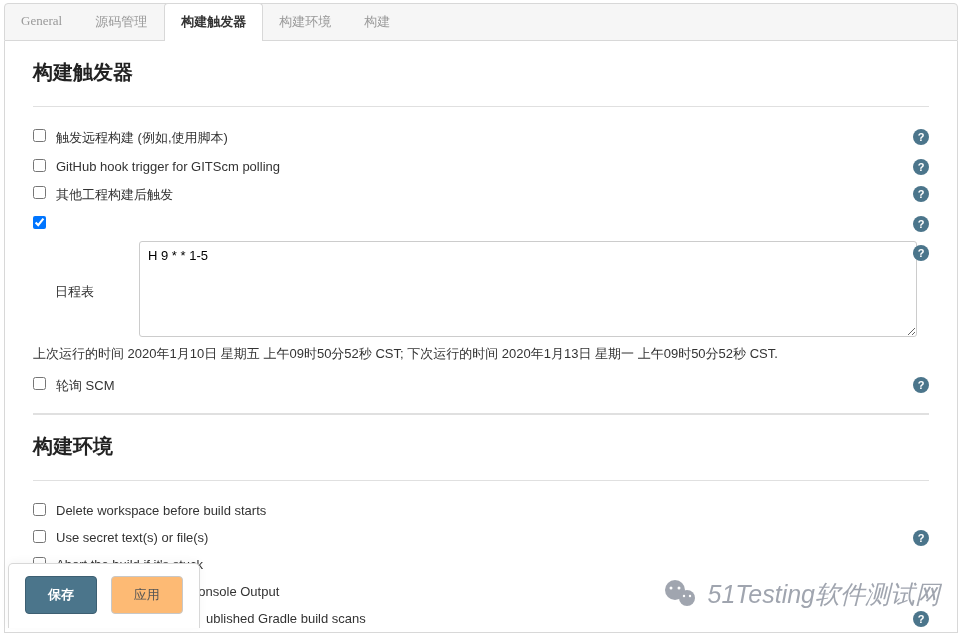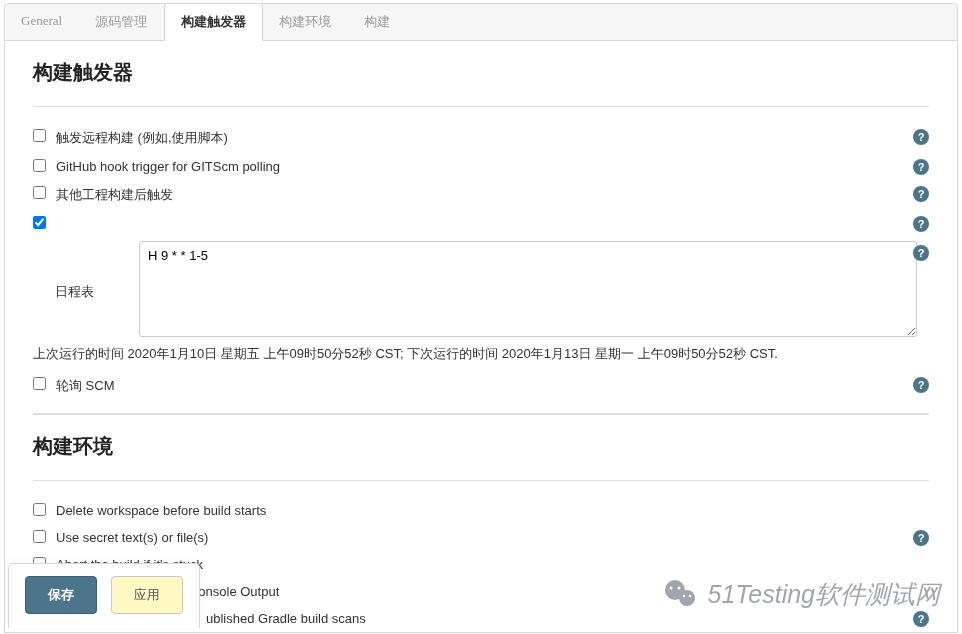--- a/index.html
+++ b/index.html
@@ -166,21 +166,21 @@
       border: 1px solid #3d5f72;
       border-radius: 4px;
       padding: 9px 22px;
       font-size: 13px;
       cursor: pointer;
       font-weight: bold;
       margin-right: 10px;
       text-align: right;
     }
     .btn-secondary {
-      background: #fef9c3;
+      background: #fdba74;
       color: #555;
       border: 1px solid #c8c8c8;
       border-radius: 4px;
       padding: 9px 22px;
       font-size: 13px;
       cursor: pointer;
     }
     .cutoff {
       overflow: hidden;
     }

